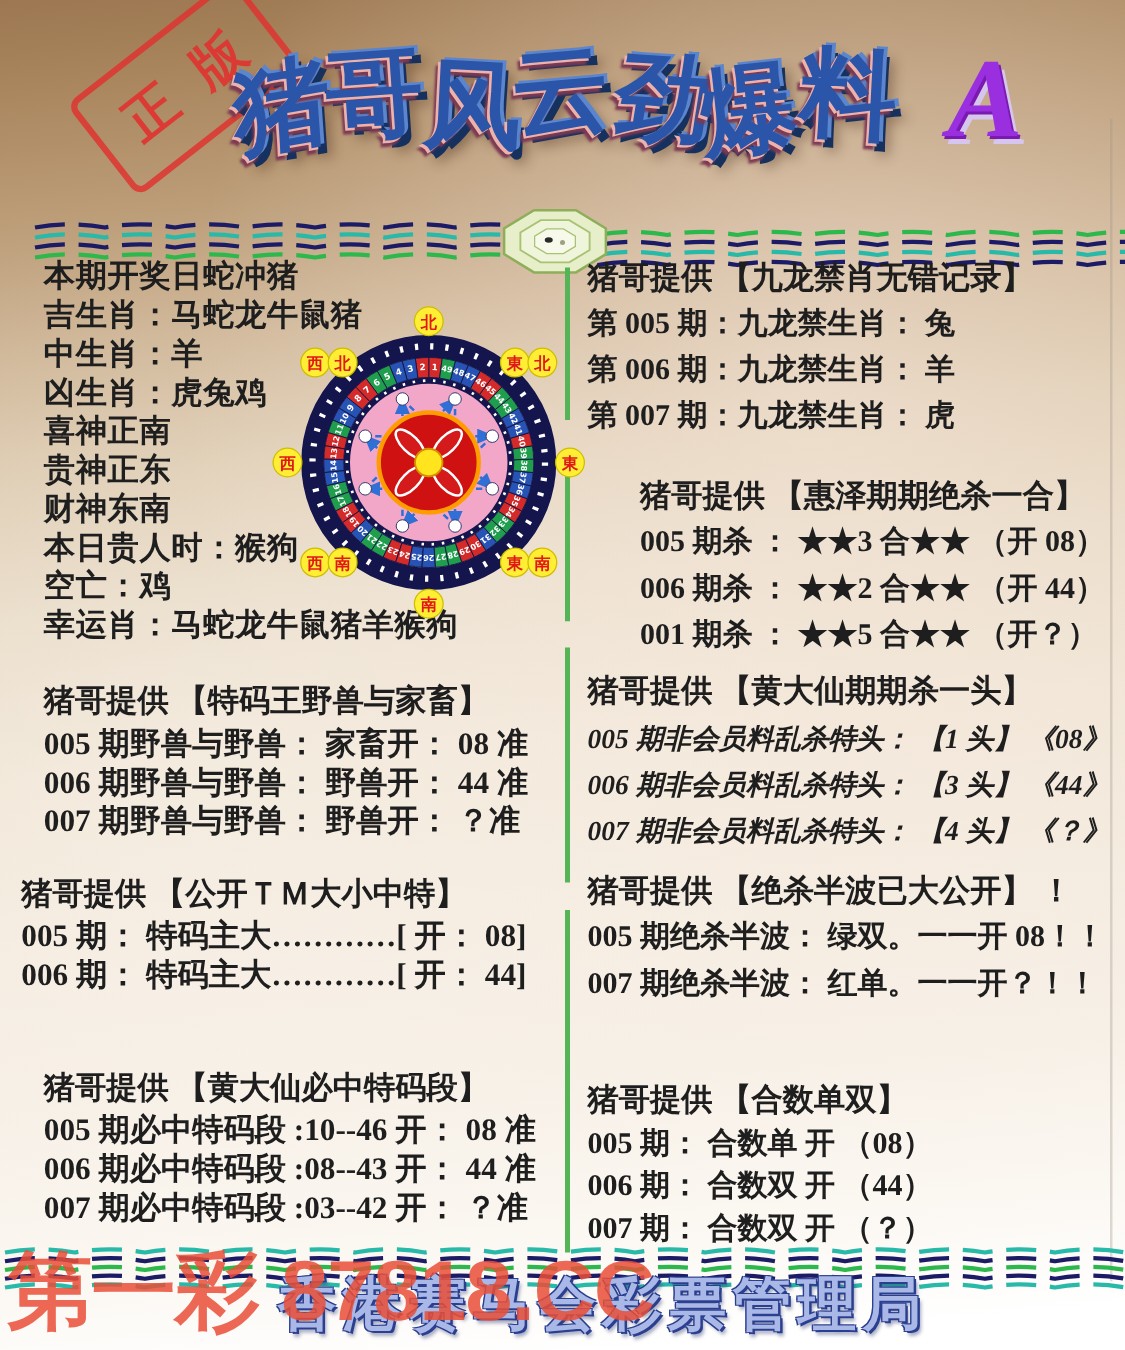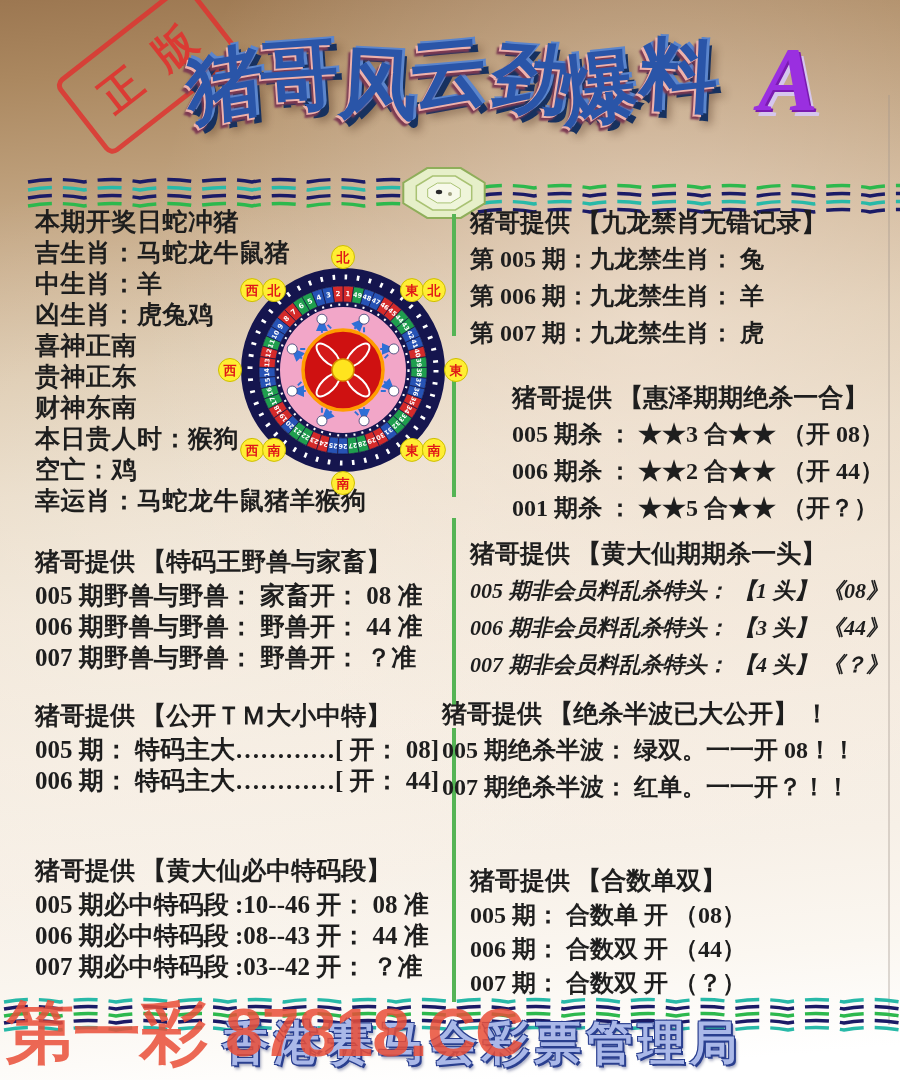--- a/index.html
+++ b/index.html
@@ -265,21 +265,21 @@
       <text x="59.09693372592014" y="48.596933725920124" fill="#e01818" font-size="13" font-weight="bold" text-anchor="middle" dominant-baseline="central" font-family="&quot;Liberation Serif&quot;,serif">北</text>
     </svg>
 
   <section class="sec sec-left" style="left:35px;top:546px;">
     <div class="sec-title">猪哥提供 【特码王野兽与家畜】</div>
     <div class="sec-row">005 期野兽与野兽：  家畜开：  08 准</div>
     <div class="sec-row">006 期野兽与野兽：  野兽开：  44 准</div>
     <div class="sec-row">007 期野兽与野兽：  野兽开： ？准</div>
   </section>
 
-  <section class="sec sec-left" style="left:35px;top:700px;">
+  <section class="sec sec-left" style="left:17px;top:700px;">
     <div class="sec-title">猪哥提供 【公开ＴＭ大小中特】</div>
     <div class="sec-row">005 期：  特码主大…………[ 开：  08]</div>
     <div class="sec-row">006 期：  特码主大…………[ 开：  44]</div>
   </section>
 
   <section class="sec sec-left" style="left:35px;top:855px;">
     <div class="sec-title">猪哥提供 【黄大仙必中特码段】</div>
     <div class="sec-row">005 期必中特码段 :10--46 开：  08 准</div>
     <div class="sec-row">006 期必中特码段 :08--43 开：  44 准</div>
     <div class="sec-row">007 期必中特码段 :03--42 开：  ？准</div>
@@ -299,21 +299,21 @@
     <div class="sec-row">001 期杀 ： ★★5 合★★ （开？）</div>
   </section>
 
   <section class="sec sec-right narrow" style="left:470px;top:535px;">
     <div class="sec-title">猪哥提供 【黄大仙期期杀一头】</div>
     <div class="sec-row">005 期非会员料乱杀特头： 【1 头】 《08》</div>
     <div class="sec-row">006 期非会员料乱杀特头： 【3 头】 《44》</div>
     <div class="sec-row">007 期非会员料乱杀特头： 【4 头】 《？》</div>
   </section>
 
-  <section class="sec sec-right" style="left:442px;top:695px;">
+  <section class="sec sec-right" style="left:470px;top:695px;">
     <div class="sec-title">猪哥提供 【绝杀半波已大公开】 ！</div>
     <div class="sec-row">005 期绝杀半波： 绿双。一一开 08！！</div>
     <div class="sec-row">007 期绝杀半波： 红单。一一开？！！</div>
   </section>
 
   <section class="sec sec-right tight" style="left:470px;top:864px;">
     <div class="sec-title">猪哥提供 【合数单双】</div>
     <div class="sec-row">005 期： 合数单  开 （08）</div>
     <div class="sec-row">006 期： 合数双  开 （44）</div>
     <div class="sec-row">007 期： 合数双  开 （？）</div>

